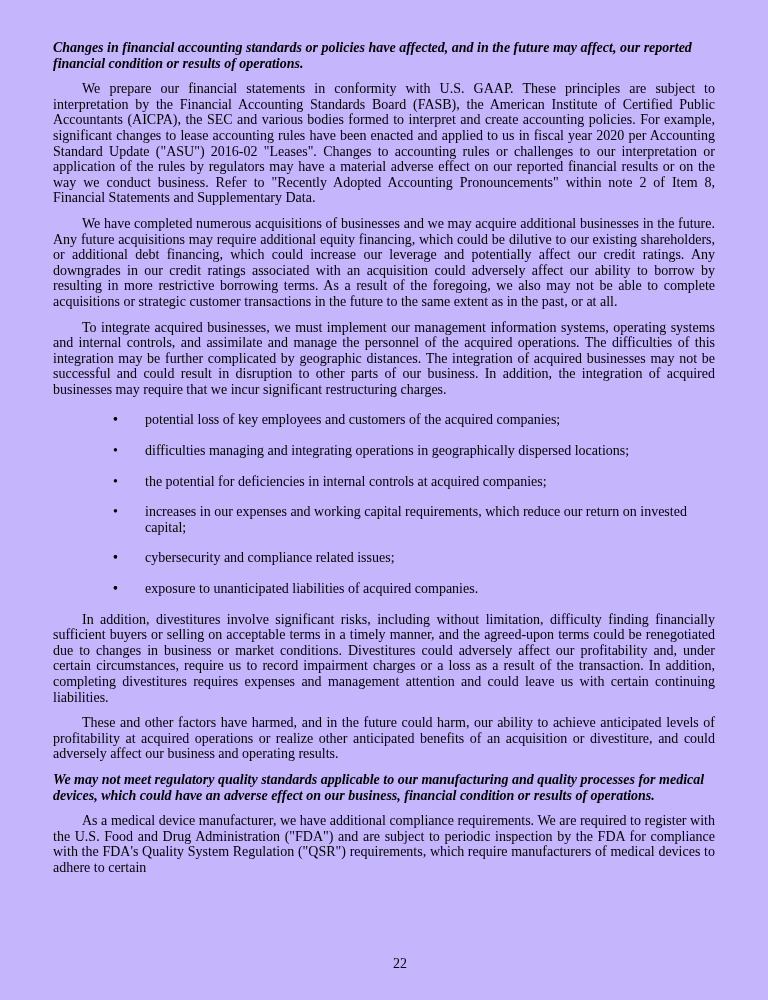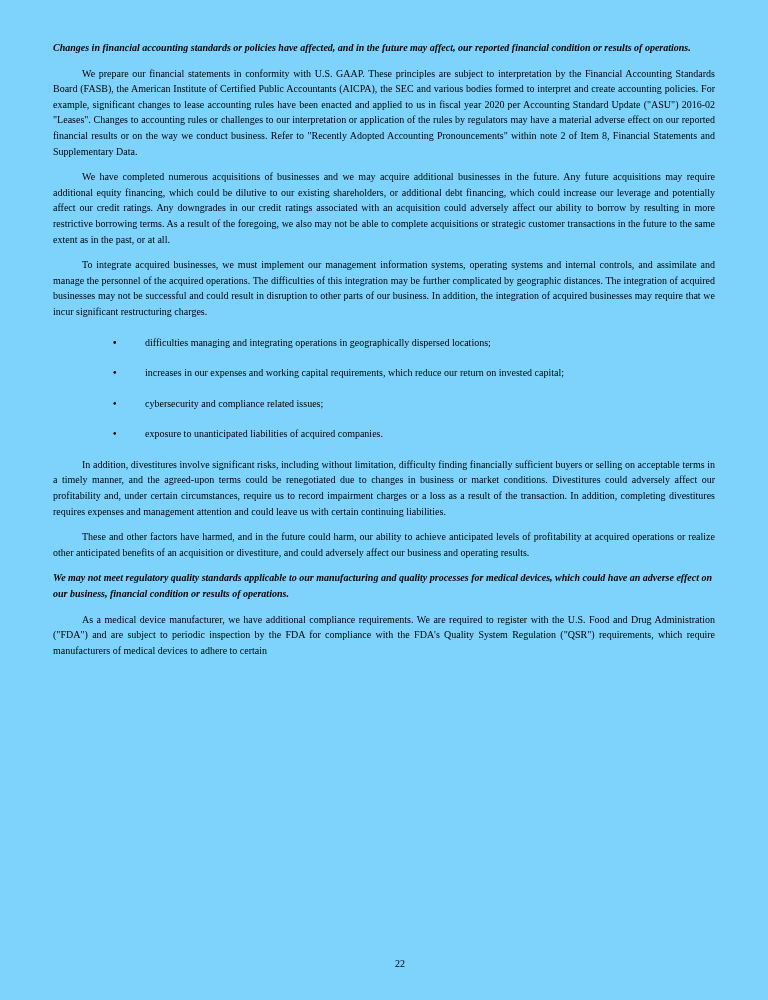--- a/index.html
+++ b/index.html
@@ -6,23 +6,23 @@
     margin: 0;
     padding: 0;
     background: #ffffff;
   }
   .page {
     position: relative;
     width: 768px;
     height: 1000px;
     box-sizing: border-box;
     padding: 40px 53px 0 53px;
-    background: #7dd3fc;
+    background: #c4b5fd;
     font-family: "Liberation Serif", "DejaVu Serif", serif;
-    font-size: 10px;
+    font-size: 14px;
     line-height: 15.6px;
     color: #000000;
     overflow: hidden;
   }
   .heading {
     font-weight: bold;
     font-style: italic;
     margin: 0 0 10px 0;
     text-align: left;
   }
@@ -70,27 +70,29 @@
 
   <p class="para">To integrate acquired businesses, we must implement our management information systems, operating systems and internal controls, and assimilate and manage the personnel of the acquired operations. The difficulties of this integration may be further complicated by geographic distances. The integration of acquired businesses may not be successful and could result in disruption to other parts of our business. In addition, the integration of acquired businesses may require that we incur significant restructuring charges.</p>
 
 
   <div class="bullet-list">
     <div class="bullet-row">
       <span class="bullet-marker">•</span>
     </div>
     <div class="bullet-row">
       <span class="bullet-marker">•</span>
+      <span>potential loss of key employees and customers of the acquired companies;</span>
     </div>
     <div class="bullet-row">
       <span class="bullet-marker">•</span>
       <span>difficulties managing and integrating operations in geographically dispersed locations;</span>
     </div>
     <div class="bullet-row">
       <span class="bullet-marker">•</span>
+      <span>the potential for deficiencies in internal controls at acquired companies;</span>
     </div>
     <div class="bullet-row">
       <span class="bullet-marker">•</span>
       <span>increases in our expenses and working capital requirements, which reduce our return on invested capital;</span>
     </div>
     <div class="bullet-row">
       <span class="bullet-marker">•</span>
     </div>
     <div class="bullet-row">
       <span class="bullet-marker">•</span>

